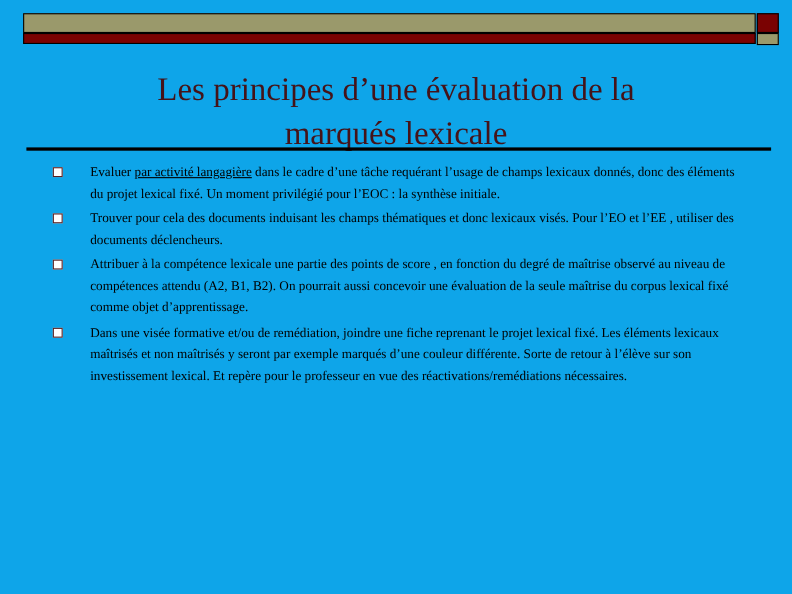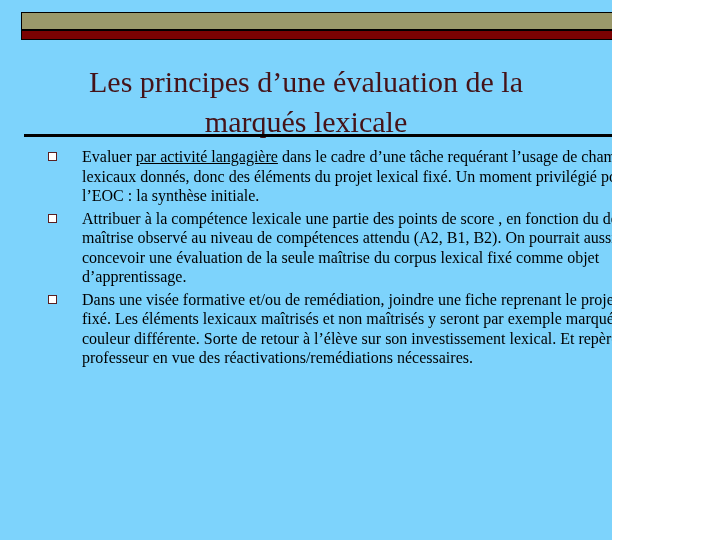--- a/index.html
+++ b/index.html
@@ -1,20 +1,20 @@
 <!DOCTYPE html>
 <html style="--tan: #9a996b; --maroon: #7a0202; --title: #451318; --bullet: #5a2021;"><head>
 <meta charset="utf-8">
 <style>
   html, body { margin: 0; padding: 0; }
   .slide {
     position: relative;
-    width: 612px;
+    width: 720px;
     height: 540px;
-    background: #7dd3fc;
+    background: #0ea5e9;
     overflow: hidden;
     font-family: "Liberation Serif", "DejaVu Serif", serif;
   }
 
   
   .deco { position: absolute; box-sizing: border-box; border: 1px solid #000; }
   .deco-tan-bar    { left: 21px;  top: 12px; width: 666px; height: 18px; background: var(--tan); }
   .deco-red-square { left: 688px; top: 12px; width: 20px;  height: 18px; background: var(--maroon); }
   .deco-red-bar    { left: 21px;  top: 30px; width: 666px; height: 10px; background: var(--maroon); }
   .deco-tan-square { left: 688px; top: 30px; width: 20px;  height: 11px; background: var(--tan); }
@@ -39,21 +39,21 @@
     width: 677px; height: 3px;
     background: #000;
   }
 
   
   .bullets {
     position: absolute;
     left: 48px; top: 147px;
     width: 628px;
     color: #000;
-    font-size: 16px;
+    font-size: 12px;
     line-height: 19.5px;
   }
   .bullet-item {
     position: relative;
     padding-left: 34px;
     margin-bottom: 3px;
   }
   .bullet-square {
     position: absolute;
     left: 0; top: 5px;
@@ -76,18 +76,18 @@
 
   <h1 class="title">
     <span class="title-line">Les principes d’une évaluation de la</span>
     <span class="title-line">marqués lexicale</span>
   </h1>
 
   <div class="divider"></div>
 
   <div class="bullets">
       <div class="bullet-item"><span class="bullet-square"></span><span><span>Evaluer </span><span class="u">par activité langagière</span><span> dans le cadre d’une tâche requérant l’usage de champs lexicaux donnés, donc des éléments du projet lexical fixé. Un moment privilégié pour l’EOC : la synthèse initiale.</span></span></div>
-      <div class="bullet-item"><span class="bullet-square"></span></div>
+      <div class="bullet-item"><span class="bullet-square"></span><span><span>Trouver pour cela des documents induisant les champs thématiques et donc lexicaux visés. Pour l’EO et l’EE , utiliser des documents déclencheurs.</span></span></div>
       <div class="bullet-item"><span class="bullet-square"></span><span><span>Attribuer à la compétence lexicale une partie des points de score , en fonction du degré de maîtrise observé au niveau de compétences attendu (A2, B1, B2). On pourrait aussi concevoir une évaluation de la seule maîtrise du corpus lexical fixé comme objet d’apprentissage.</span></span></div>
       <div class="bullet-item"><span class="bullet-square"></span><span><span>Dans une visée formative et/ou de remédiation, joindre une fiche reprenant le projet lexical fixé. Les éléments lexicaux maîtrisés et non maîtrisés y seront par exemple marqués d’une couleur différente. Sorte de retour à l’élève sur son investissement lexical. Et repère pour le professeur en vue des réactivations/remédiations nécessaires.</span></span></div>
     </div>
 
 </div>
 
 </body></html>

